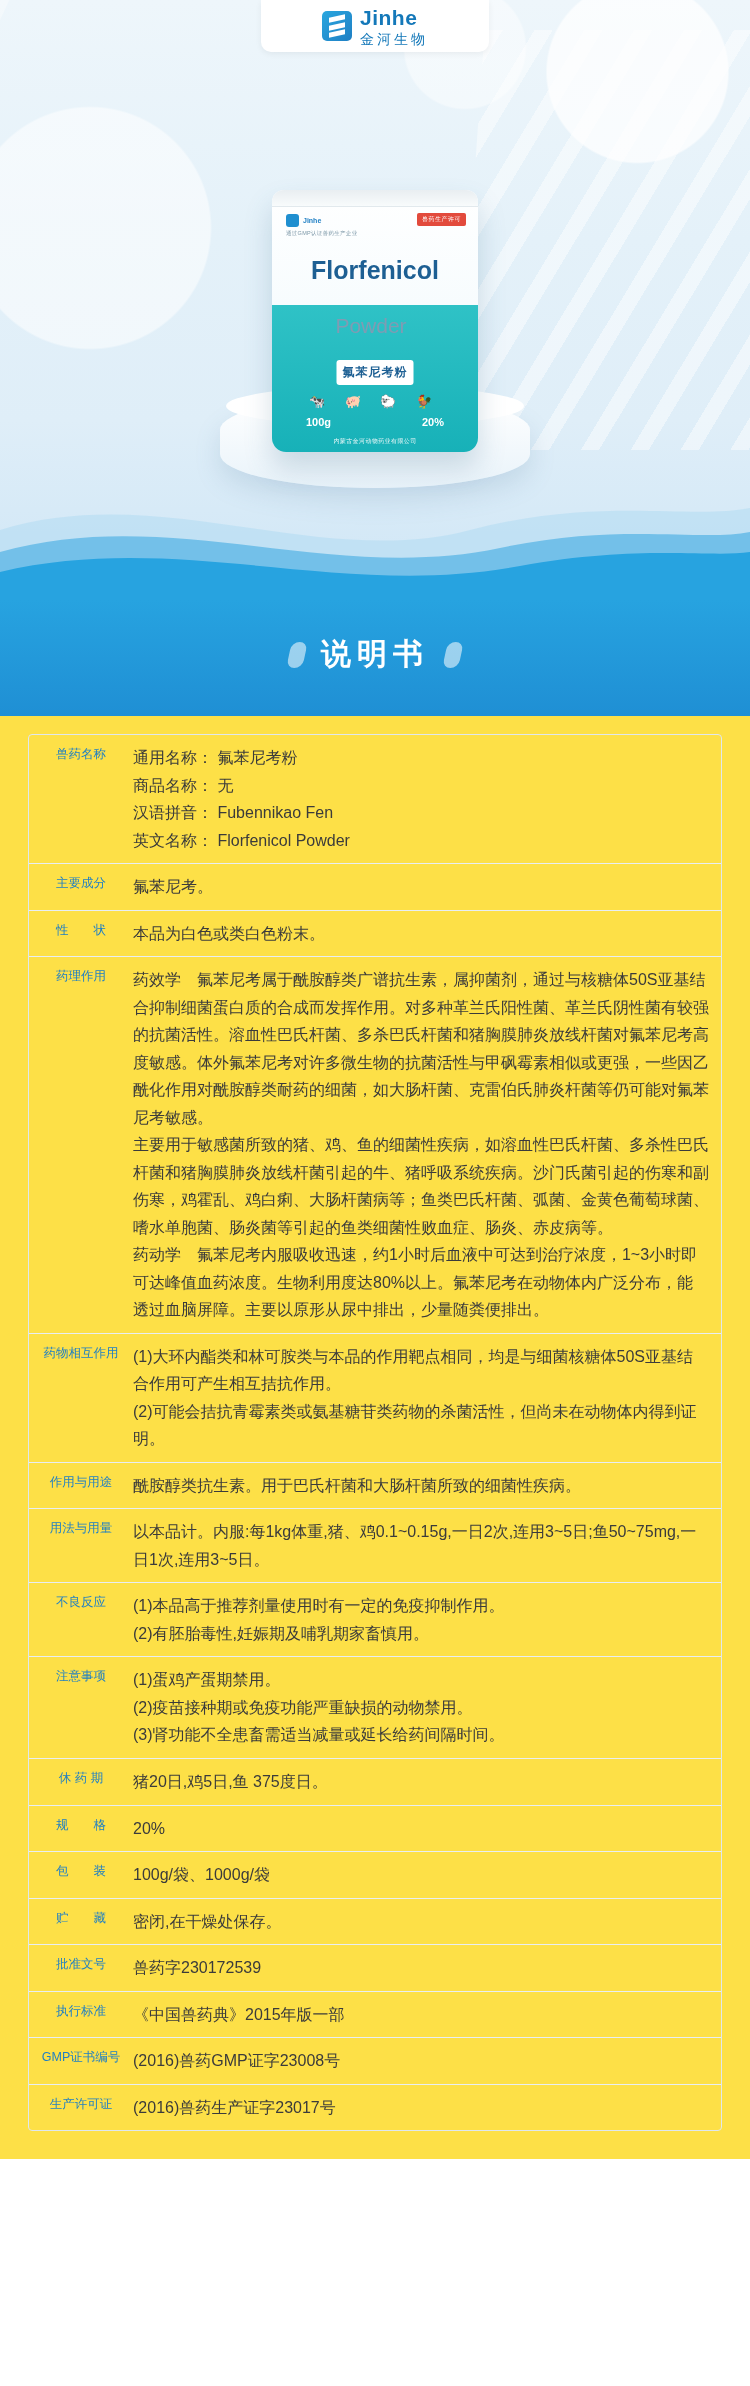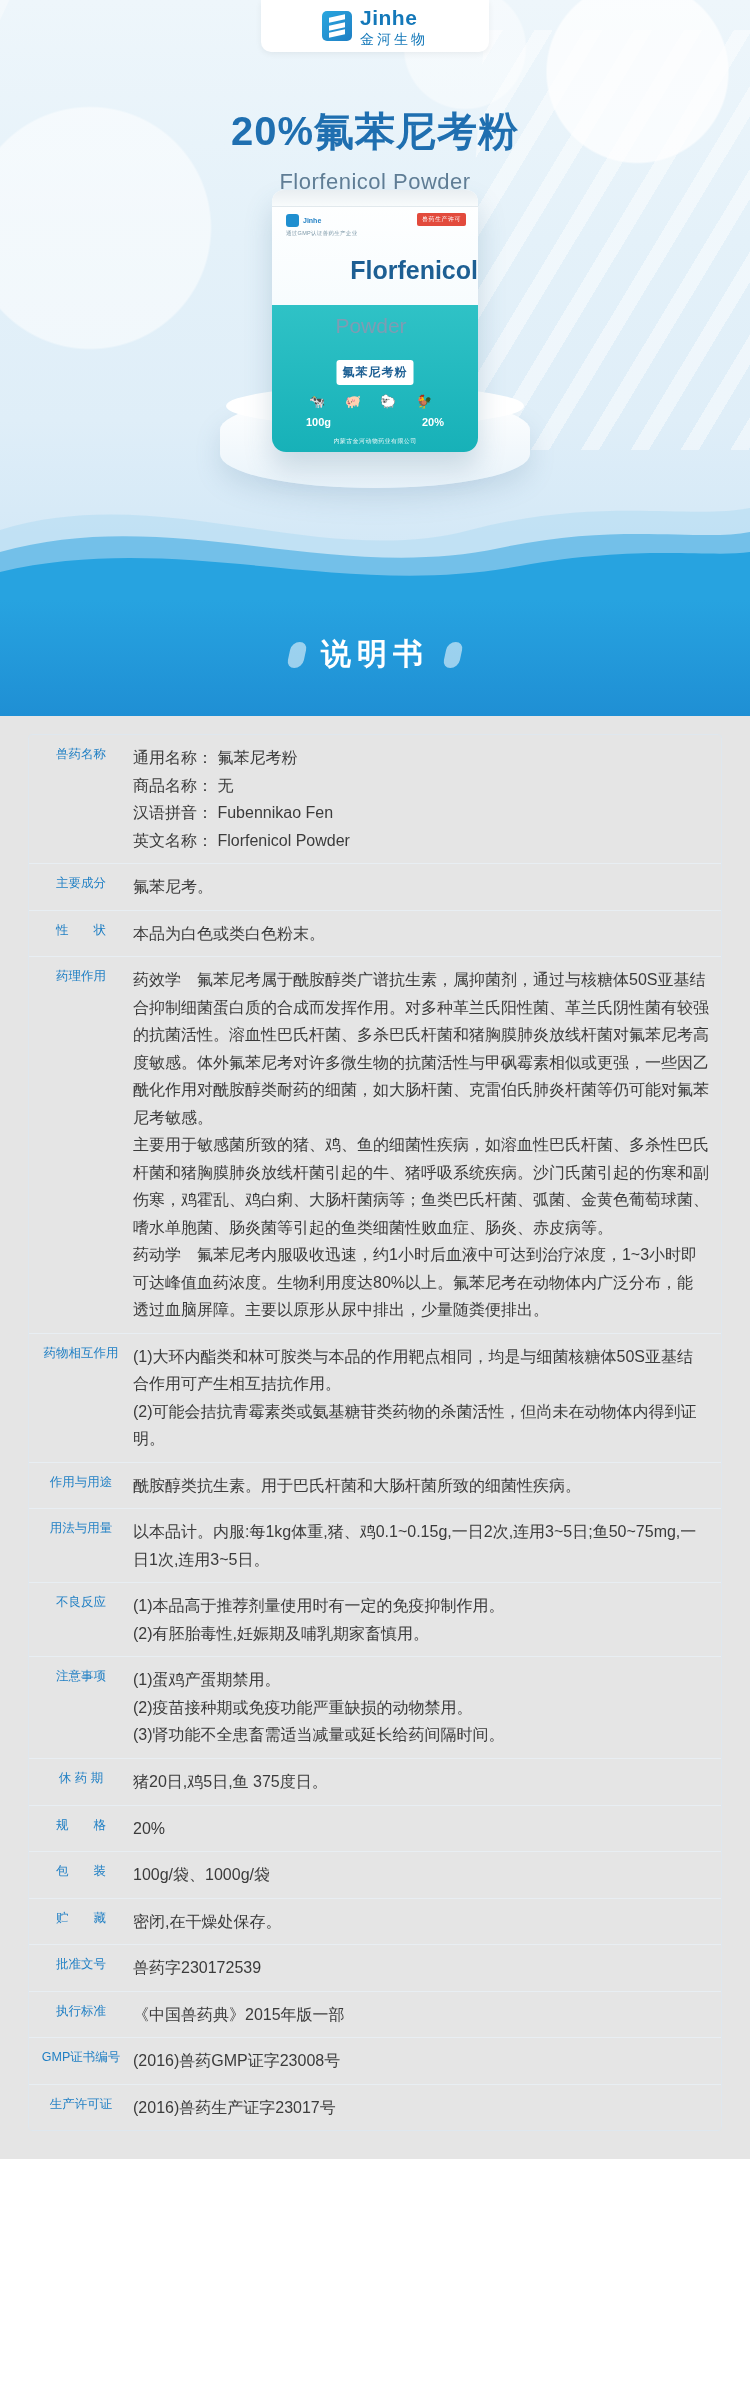--- a/index.html
+++ b/index.html
@@ -94,21 +94,21 @@
     position:absolute;top:24px;left:14px;display:flex;align-items:center;gap:4px;
   }
   .bag-minilogo .m{width:13px;height:13px;border-radius:3px;background:#1f8fd0;}
   .bag-minilogo .txt{font-size:7px;color:#1f7fc4;font-weight:bold;}
   .bag-badge{
     position:absolute;top:23px;right:12px;font-size:6px;color:#fff;background:#e24a3c;
     padding:2px 5px;border-radius:2px;letter-spacing:.5px;
   }
   .bag-gmp{position:absolute;top:40px;left:14px;font-size:5.5px;color:#7d98a8;letter-spacing:.3px;}
   .bag-name{
-    position:absolute;top:66px;left:0;right:0;text-align:right;
+    position:absolute;top:66px;left:0;right:0;text-align:center;
     font-size:25px;font-weight:bold;color:#1d5f93;line-height:1.12;
   }
   .bag-sub{
     position:absolute;top:124px;left:0;right:8px;text-align:center;
     font-size:21px;color:#7f9cb3;
   }
   .bag-cnbox{
     position:absolute;top:170px;left:50%;transform:translateX(-50%);
     background:#fff;border-radius:3px;padding:4px 6px;
     font-size:12px;color:#1d5f93;font-weight:bold;letter-spacing:1px;
@@ -142,21 +142,21 @@
     color:#fff;font-size:30px;font-weight:bold;letter-spacing:6px;
   }
   .band-title .mark{
     display:inline-block;width:16px;height:26px;border-radius:9px;
     background:rgba(255,255,255,.55);margin:0 16px;transform:skewX(-12deg);
     vertical-align:-4px;
   }
 
   
   .sheet{
-    background:#e5e5e5;padding:18px 28px 28px;
+    background:#fde047;padding:18px 28px 28px;
   }
   .card{
     border:1px solid #dfe7ee;border-radius:4px;overflow:hidden;
   }
   .row{
     display:flex;border-bottom:1px solid #e8eef3;
   }
   .row:last-child{border-bottom:none;}
   .row .k{
     flex:0 0 84px;padding:9px 6px 9px 10px;
@@ -180,24 +180,20 @@
     <div class="hero-stripe"></div>
 
     <div class="logo-card">
       <div class="logo-mark"></div>
       <div class="logo-text">
         <div class="logo-en">Jinhe</div>
         <div class="logo-cn">金河生物</div>
       </div>
     </div>
 
-    <div class="hero-title">
-      <div class="t1">20%氟苯尼考粉</div>
-      <div class="t2">Florfenicol Powder</div>
-    </div>
 
     <div class="podium"></div>
 
     <div class="bag">
       <div class="bag-top"></div>
       <div class="bag-minilogo">
         <div class="m"></div>
         <div class="txt">Jinhe</div>
       </div>
       <div class="bag-badge">兽药生产许可</div>

